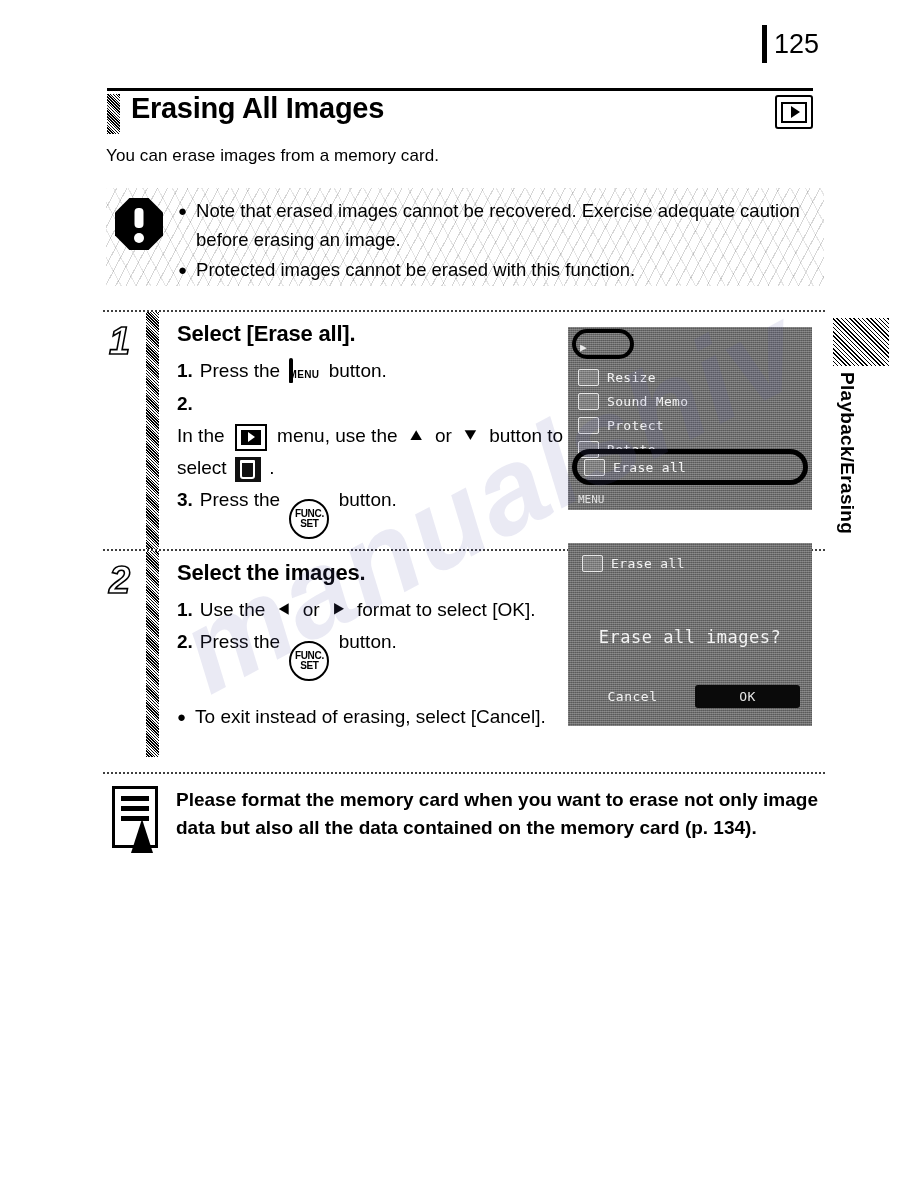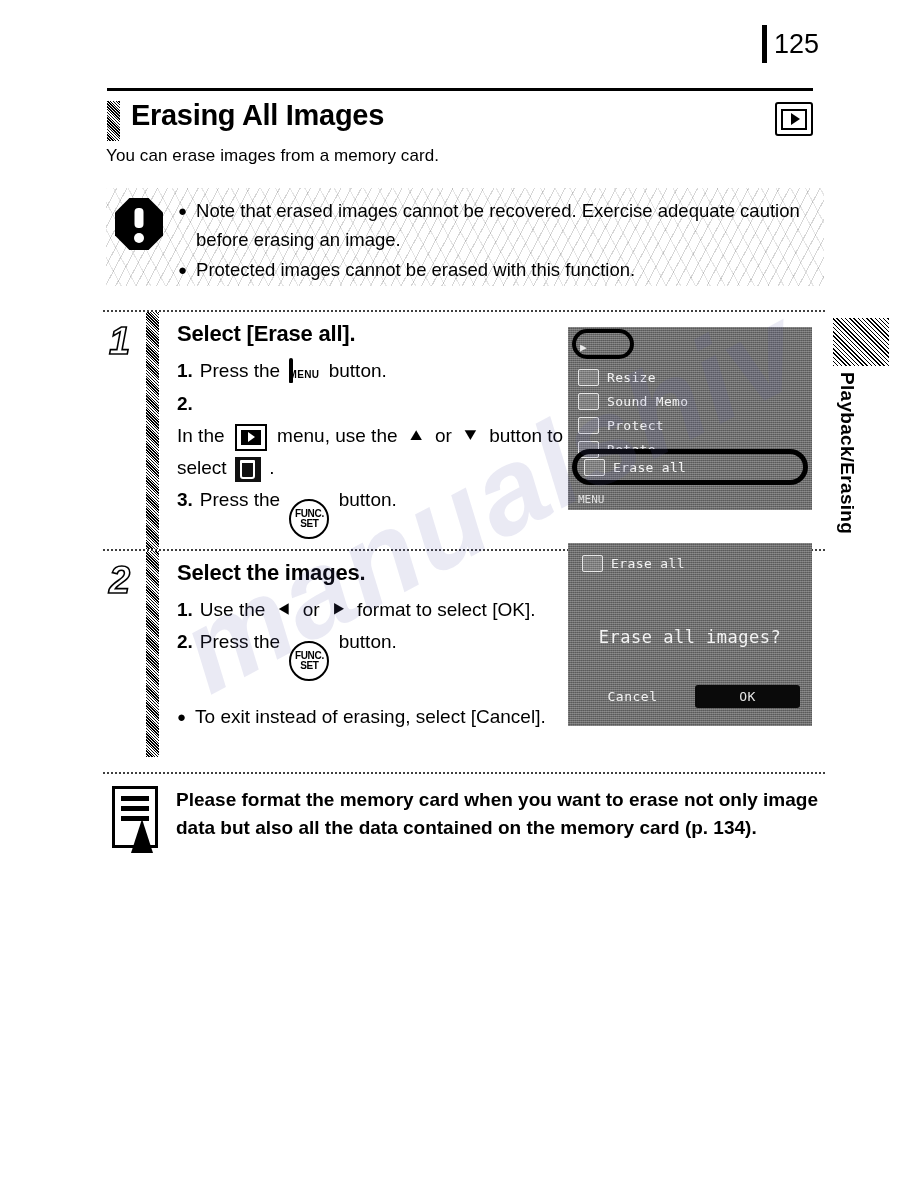--- a/index.html
+++ b/index.html
@@ -47,21 +47,20 @@
     width: 706px;
     height: 3px;
     background: #000;
   }
   .title-block {
     position: absolute;
     left: 107px;
     top: 92px;
     width: 706px;
     height: 44px;
-    margin-top: 7px;
   }
   .title-bar {
     position: absolute;
     left: 0;
     top: 2px;
     width: 13px;
     height: 40px;
     background: repeating-linear-gradient(
       45deg, #000 0px, #000 1px, #fff 1px, #fff 2px);
     background-color: #555;

